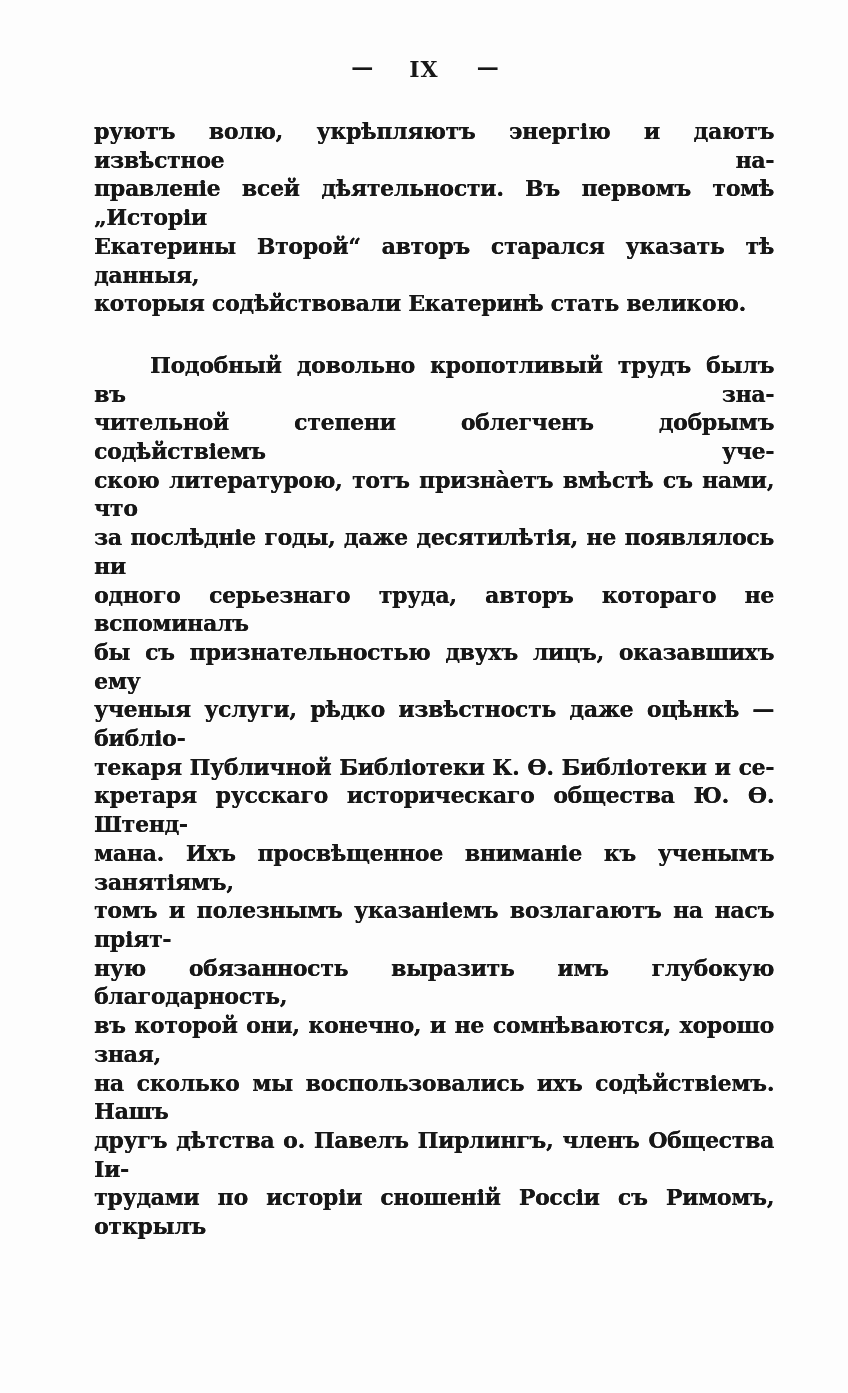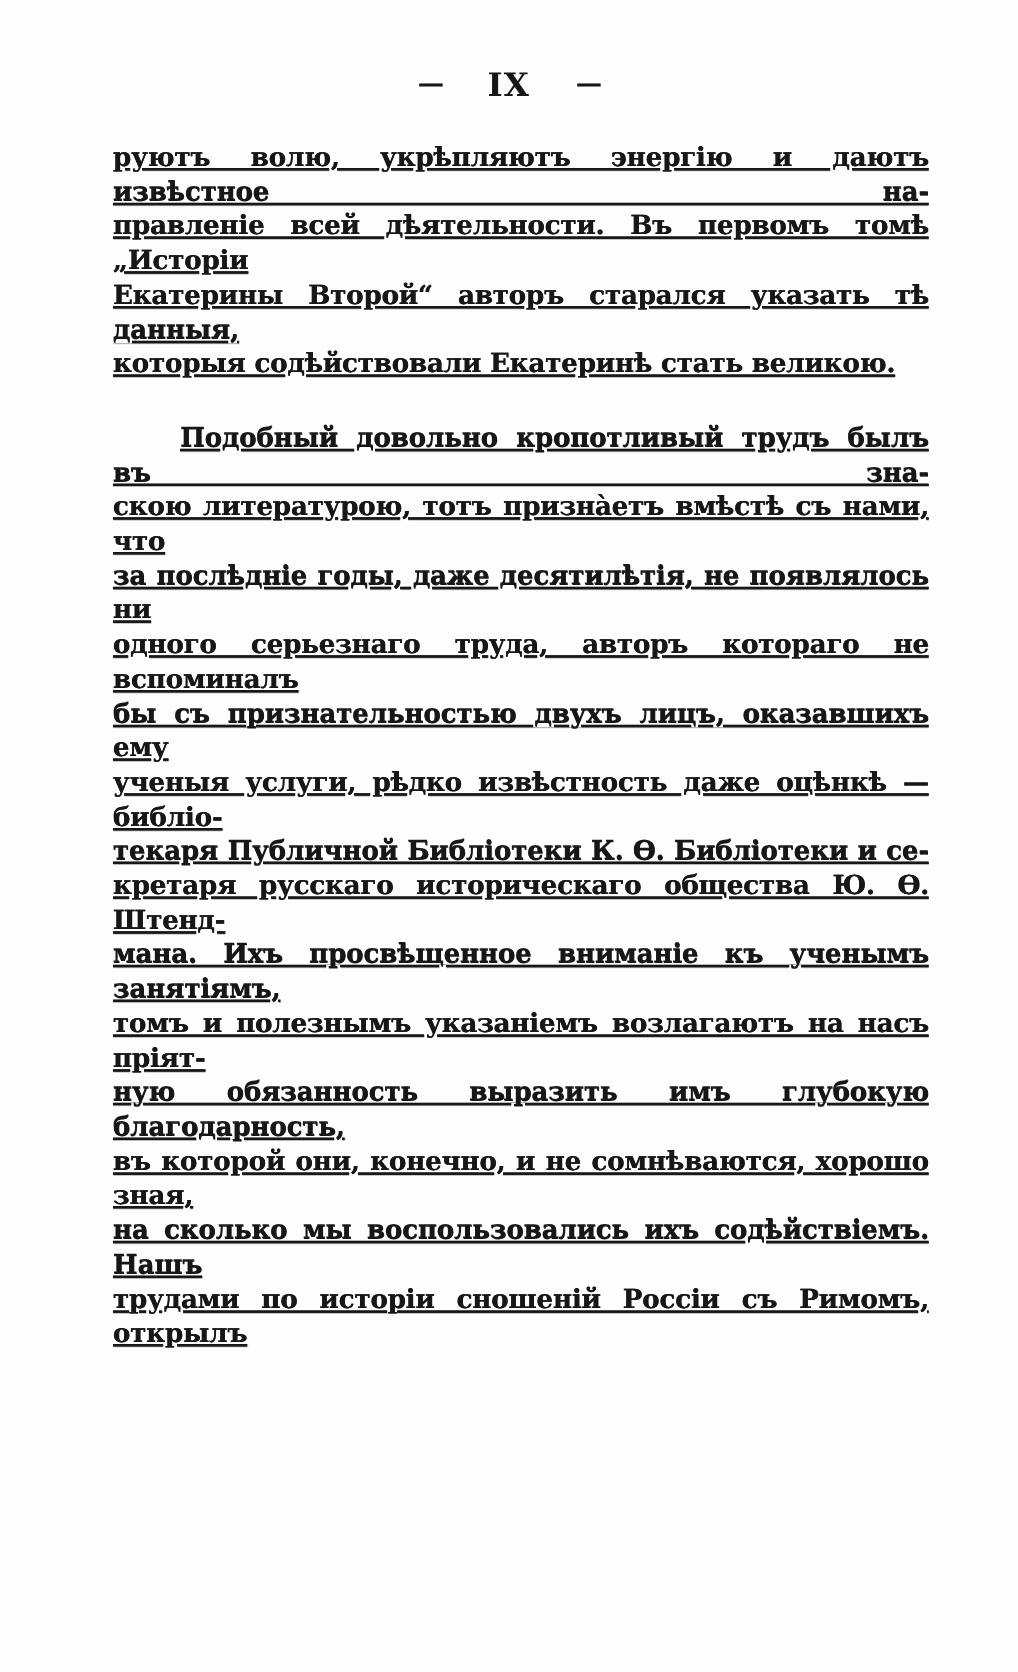--- a/index.html
+++ b/index.html
@@ -32,35 +32,35 @@
     gap: 38px;
     font-weight: 700;
   }
   .page-header .dash {
     font-size: 22px;
     line-height: 1;
     transform: translateY(-2px);
     letter-spacing: -2px;
   }
   .page-header .pagenum {
-    font-size: 27px;
+    font-size: 22px;
     line-height: 1;
     letter-spacing: 1px;
   }
   .page-text {
     position: absolute;
     top: 117px;
     left: 94px;
     width: 680px;
     font-size: 22px;
     font-weight: 700;
     letter-spacing: -0.3px;
     text-shadow: 0.25px 0.25px 0 var(--ink);
   }
-  .para { margin: 0; text-decoration: underline; }
+  .para { margin: 0; }
   .para + .para { margin-top: 33px; }
   .line {
     line-height: 28.7px;
     text-align: justify;
     text-align-last: justify;
     overflow: hidden;
     white-space: normal;
   }
   .line.indent { text-indent: 56px; }
   .line.lastleft { text-align-last: left; }
@@ -78,29 +78,31 @@
 
   <div class="page-text">
       <div class="para">
         <div class="line">руютъ волю, укрѣпляютъ энергію и даютъ извѣстное на-</div>
         <div class="line">правленіе всей дѣятельности. Въ первомъ томѣ „Исторіи</div>
         <div class="line">Екатерины Второй“ авторъ старался указать тѣ данныя,</div>
         <div class="line lastleft">которыя содѣйствовали Екатеринѣ стать великою.</div>
       </div>
       <div class="para">
         <div class="line indent">Подобный довольно кропотливый трудъ былъ въ зна-</div>
+        <div class="line">чительной степени облегченъ добрымъ содѣйствіемъ уче-</div>
         <div class="line">скою литературою, тотъ призна̀етъ вмѣстѣ съ нами, что</div>
         <div class="line">за послѣдніе годы, даже десятилѣтія, не появлялось ни</div>
         <div class="line">одного серьезнаго труда, авторъ котораго не вспоминалъ</div>
         <div class="line">бы съ признательностью двухъ лицъ, оказавшихъ ему</div>
         <div class="line">ученыя услуги, рѣдко извѣстность даже оцѣнкѣ — библіо-</div>
         <div class="line">текаря Публичной Библіотеки К. Ѳ. Библіотеки и се-</div>
         <div class="line">кретаря русскаго историческаго общества Ю. Ѳ. Штенд-</div>
         <div class="line">мана. Ихъ просвѣщенное вниманіе къ ученымъ занятіямъ,</div>
         <div class="line">томъ и полезнымъ указаніемъ возлагаютъ на насъ пріят-</div>
         <div class="line">ную обязанность выразить имъ глубокую благодарность,</div>
         <div class="line">въ которой они, конечно, и не сомнѣваются, хорошо зная,</div>
         <div class="line">на сколько мы воспользовались ихъ содѣйствіемъ. Нашъ</div>
+        <div class="line">другъ дѣтства о. Павелъ Пирлингъ, членъ Общества Іи-</div>
         <div class="line">трудами по исторіи сношеній Россіи съ Римомъ, открылъ</div>
       </div>
     </div>
 
 </div>
 
 </body></html>

